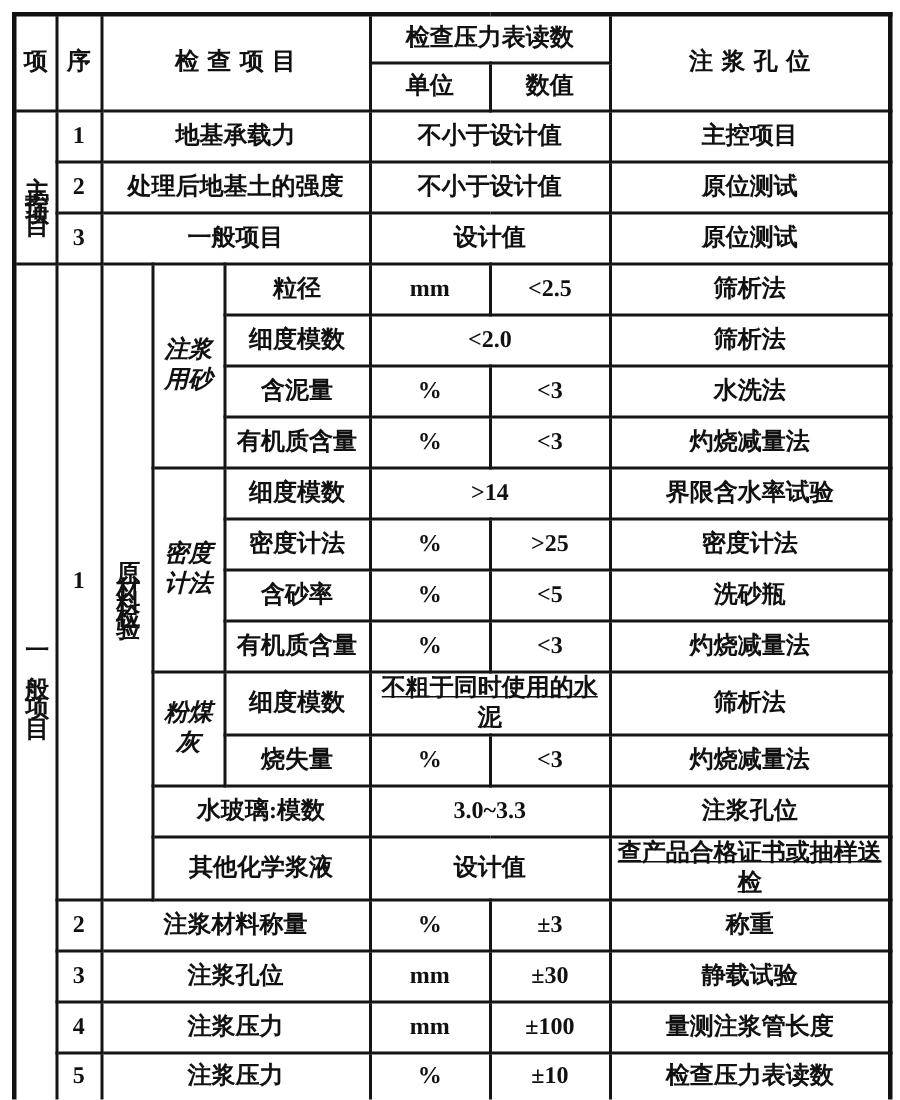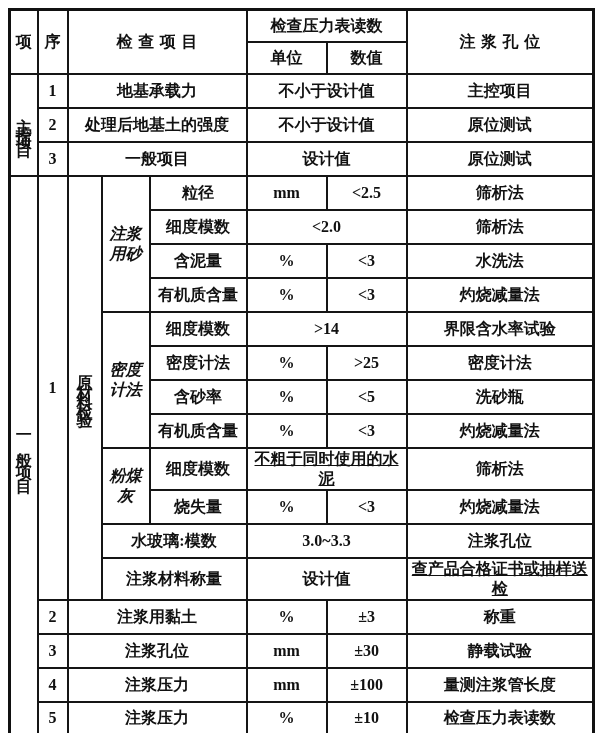--- a/index.html
+++ b/index.html
@@ -162,28 +162,28 @@
       <td class="num">&lt;3</td>
       <td>灼烧减量法</td>
     </tr>
 
     <tr>
       <td colspan="2">水玻璃:模数</td>
       <td colspan="2" class="num">3.0~3.3</td>
       <td>注浆孔位</td>
     </tr>
     <tr>
-      <td colspan="2">注浆材料称量</td>
+      <td colspan="2">其他化学浆液</td>
       <td colspan="2">设计值</td>
       <td class="small">查产品合格证书或抽样送检</td>
     </tr>
 
     <tr>
       <td class="num">2</td>
-      <td colspan="3">注浆用黏土</td>
+      <td colspan="3">注浆材料称量</td>
       <td class="num">%</td>
       <td class="num">±3</td>
       <td>称重</td>
     </tr>
     <tr>
       <td class="num">3</td>
       <td colspan="3">注浆孔位</td>
       <td class="num">mm</td>
       <td class="num">±30</td>
       <td>静载试验</td>

